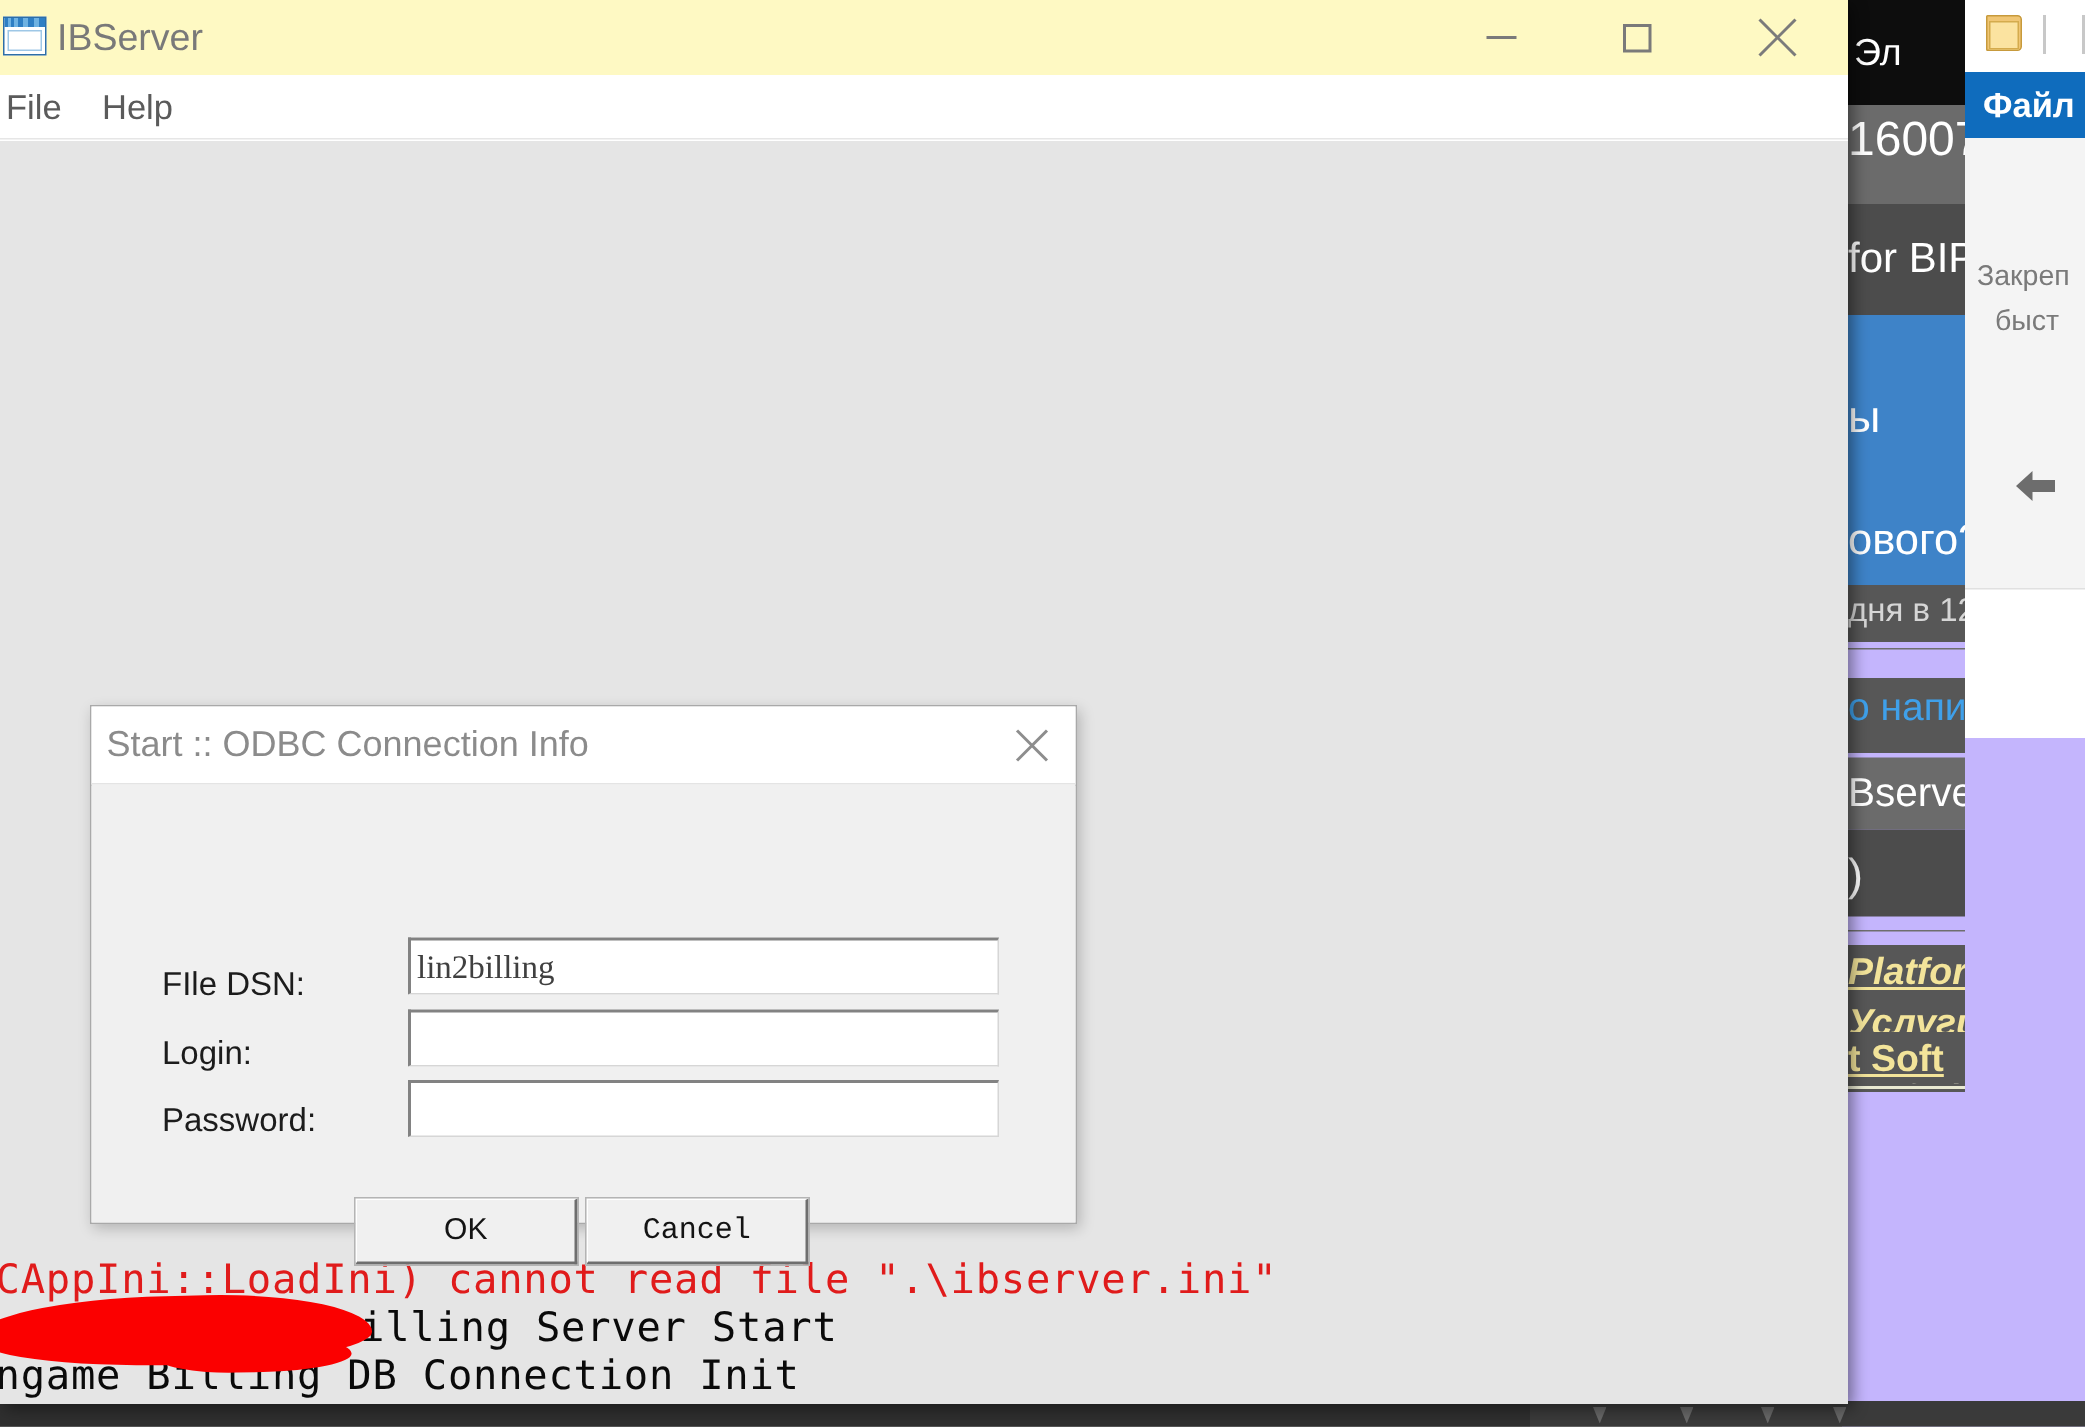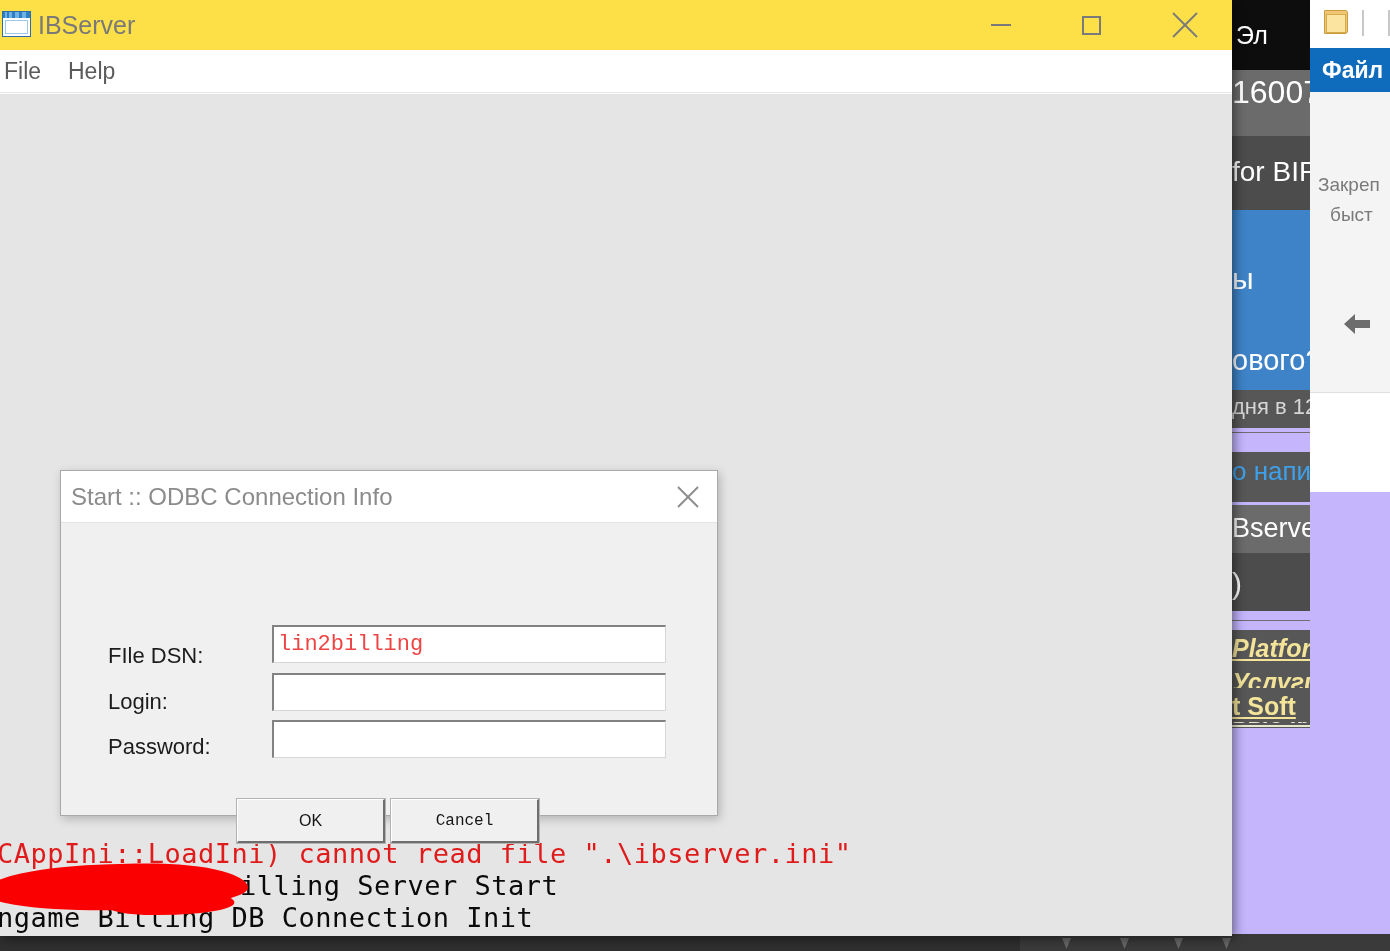--- a/index.html
+++ b/index.html
@@ -111,21 +111,21 @@
     clip-path: polygon(0 0, 100% 0, 50% 100%);
   }
 
   
   #main-window {
     position: absolute; left: 0; top: 0; width: 1232px; height: 936px;
     background: #ffffff;
     box-shadow: 3px 3px 10px rgba(0,0,0,.45);
   }
   #titlebar {
-    position: relative; height: 50px; background: #fde047;
+    position: relative; height: 50px; background: #fef9c3;
   }
   #app-icon {
     position: absolute; left: 2px; top: 11px; width: 29px; height: 26px;
     background: #ffffff;
     border: 1px solid #2d6ea8;
   }
   #app-icon .bar {
     position: absolute; left: 0; top: 0; width: 100%; height: 6px;
     background: linear-gradient(90deg,#2f7fc4 0 8%,#6fb2e2 8% 16%,#2f7fc4 16% 24%,
                 #6fb2e2 24% 34%,#2f7fc4 34% 46%,#6fb2e2 46% 58%,#2f7fc4 58% 72%,
@@ -233,43 +233,43 @@
     font-size: 22px; color: #1c1c1c; white-space: nowrap;
     font-family: "Liberation Sans", sans-serif;
   }
   .field-input {
     position: absolute; left: 211px; width: 394px; height: 38px;
     background: #ffffff;
     border-top: 2px solid #828282;
     border-left: 2px solid #828282;
     border-right: 1px solid #d6d6d6;
     border-bottom: 1px solid #d6d6d6;
-    font-family: Liberation Mono, monospace;
+    font-family: Liberation Serif, serif;
     font-size: 22px;
-    color: #ef4444;
+    color: #404040;
     padding: 0 4px;
     outline: none;
   }
   #lbl-dsn  { top: 119px; }
   #inp-dsn  { top: 101px; }
   #lbl-login{ top: 165px; }
   #inp-login{ top: 149px; }
   #lbl-pwd  { top: 210px; }
   #inp-pwd  { top: 196px; }
 
   .dlg-btn {
     position: absolute; top: 275px; width: 148px; height: 44px;
     background: #f0f0f0;
     border-top: 1px solid #ffffff;
     border-left: 1px solid #ffffff;
     border-right: 2px solid #6e6e6e;
     border-bottom: 2px solid #6e6e6e;
     outline: 1px solid #b4b4b4;
     font-family: "Liberation Sans", sans-serif;
-    font-size: 16px; color: #141414;
+    font-size: 20px; color: #141414;
     cursor: default;
   }
   #btn-ok     { left: 176px; }
   #btn-cancel { left: 330px; font-family: Liberation Mono, monospace; }
 </style>
 </head>
 <body>
 
 <div id="screen">
 

